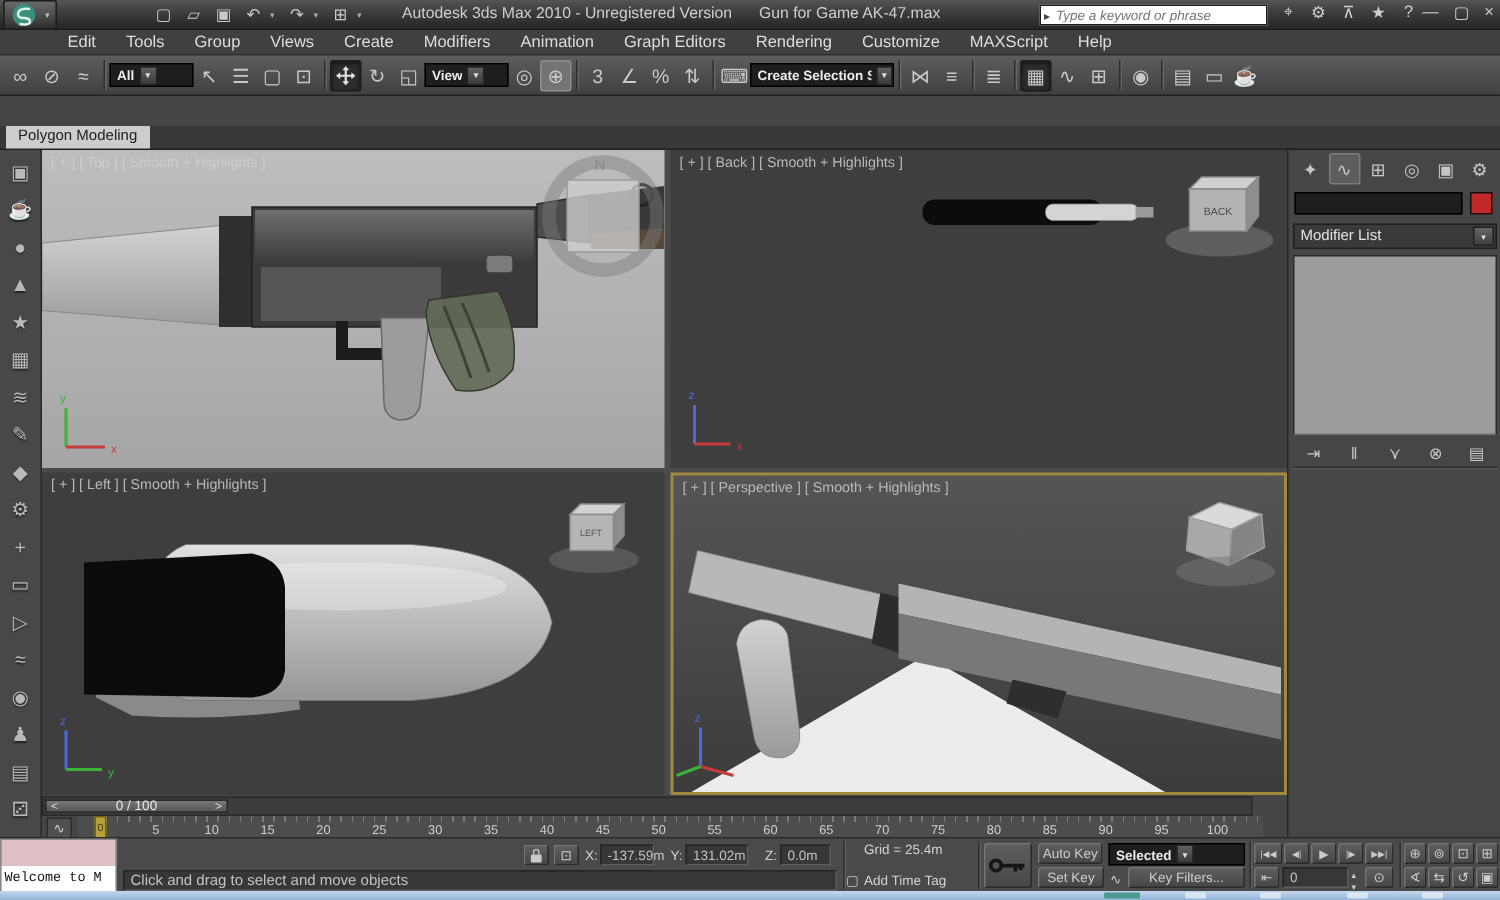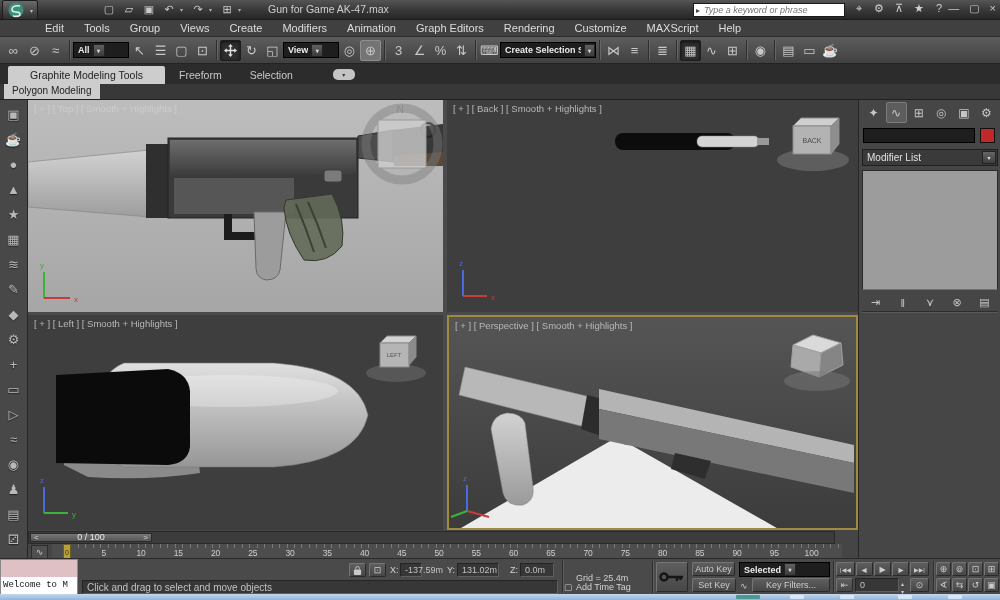--- a/index.html
+++ b/index.html
@@ -156,20 +156,21 @@
       <span class="qbtn">▱</span>
       <span class="qbtn">▣</span>
       <span class="qbtn">↶</span>
       <span class="qarr">▾</span>
       <span class="qbtn">↷</span>
       <span class="qarr">▾</span>
       <span class="qbtn">⊞</span>
       <span class="qarr">▾</span>
     </div>
     <div class="titletext">
+      <span>Autodesk 3ds Max 2010  - Unregistered Version</span>
       <span>Gun for Game AK-47.max</span>
     </div>
     <div class="searchbox">
       <span class="go">▸</span>
       <input placeholder="Type a keyword or phrase" style="">
     </div>
     <div class="tb-ic">
       <span class="tbic">⌖</span>
       <span class="tbic">⚙</span>
       <span class="tbic">⊼</span>
@@ -247,26 +248,20 @@
     <span class="tbtn">∿</span>
     <span class="tbtn">⊞</span>
     <span class="sep"></span>
     <span class="tbtn">◉</span>
     <span class="sep"></span>
     <span class="tbtn">▤</span>
     <span class="tbtn">▭</span>
     <span class="tbtn">☕</span>
   </div>
 
-  <div class="ribbon-tabs">
-    <span class="rtab active">Graphite Modeling Tools</span>
-    <span class="rtab">Freeform</span>
-    <span class="rtab">Selection</span>
-    <span class="rpill">▾</span>
-  </div>
   <div class="ribbon-panel">
     <span class="rpanel-label">Polygon Modeling</span>
   </div>
 
   <div class="left-toolbar">
 
   <div class="lt-btn">
         <span class="lt-glyph">▣</span>
       </div>
       <div class="lt-btn">
@@ -521,28 +516,28 @@
 
     <div class="sbtn" style="left:349px;top:4px;width:17px;height:14px;">
       <svg width="9" height="11" viewBox="0 0 10 12">
         <rect x="1" y="5" width="8" height="6" rx="1" fill="#c9c9c9"></rect>
         <path d="M3 5 V3.5 A2 2 0 0 1 7 3.5 V5" stroke="#c9c9c9" fill="none"></path>
       </svg>
     </div>
     <div class="sbtn" style="left:369px;top:4px;width:17px;height:14px;">⊡</div>
 
     <span class="slabel" style="left:390px;top:4px;">X:</span>
-    <div class="sfield" style="left:400px;top:4px;width:22px;">-137.59m</div>
+    <div class="sfield" style="left:400px;top:4px;width:36px;">-137.59m</div>
     <span class="slabel" style="left:447px;top:4px;">Y:</span>
     <div class="sfield" style="left:457px;top:4px;width:42px;">131.02m</div>
     <span class="slabel" style="left:510px;top:4px;">Z:</span>
     <div class="sfield" style="left:520px;top:4px;width:34px;">0.0m</div>
 
     <div class="vline" style="left:562px;top:2px;height:32px;"></div>
-    <span class="slabel" style="left:576px;top:12px;">Grid = 25.4m</span>
+    <span class="slabel" style="left:576px;top:0;">Grid = 25.4m</span>
     <span class="slabel" style="left:564px;top:21px;color:#c6c6c6;">▢</span>
     <span class="slabel" style="left:576px;top:21px;">Add Time Tag</span>
 
     <div class="vline" style="left:652px;top:2px;height:32px;"></div>
     <div class="sbtn" style="left:656px;top:3px;width:32px;height:30px;">
       <svg width="26" height="14" viewBox="0 0 26 14">
         <circle cx="5" cy="7" r="3.5" fill="none" stroke="#151515" stroke-width="2.5"></circle>
         <path d="M8.5 7 H24 M18 7 V11 M21.5 7 V10" stroke="#151515" stroke-width="2.5" fill="none"></path>
       </svg>
     </div>

